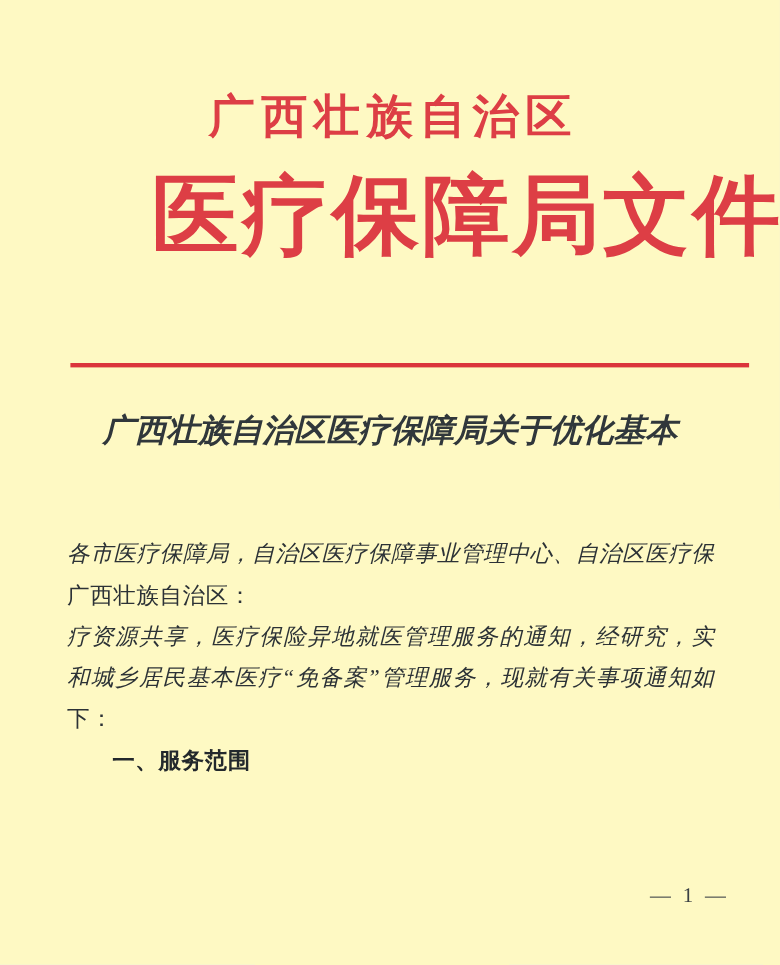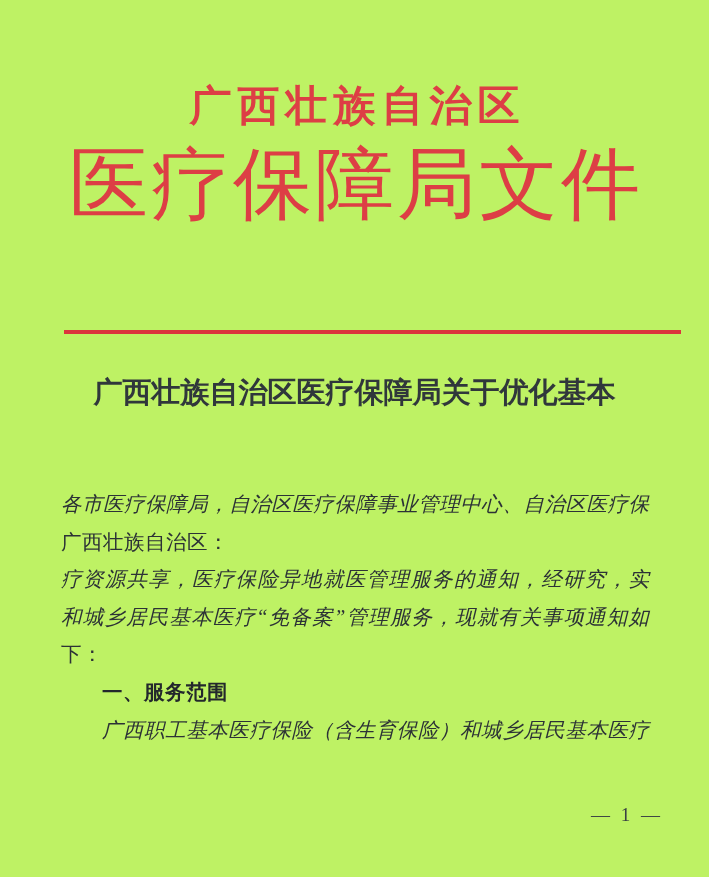--- a/index.html
+++ b/index.html
@@ -2,21 +2,21 @@
 <html><head>
 <meta charset="utf-8">
 <style>
   html, body { margin: 0; padding: 0; }
   body { background: #e8eaec; }
 
   .page {
     position: relative;
     width: 709px;
     height: 877px;
-    background: #bef264;
+    background: #fef9c3;
     font-family: "Liberation Serif", serif;
     color: #2c3236;
     overflow: hidden;
   }
 
   
   .org-line {
     position: absolute;
     top: 78px;
     left: 0;
@@ -24,26 +24,26 @@
     text-align: center;
     font-size: 42px;
     font-weight: 700;
     color: #dd3e45;
     letter-spacing: 6px;
   }
   .org-line span { display: inline-block; margin-right: -6px; }
 
   .doc-type-line {
     position: absolute;
-    top: 132px;
+    top: 144px;
     left: 0;
     width: 100%;
-    text-align: center;
+    text-align: right;
     font-size: 79px;
-    font-weight: 400;
+    font-weight: 700;
     color: #dd3e45;
     letter-spacing: 3px;
   }
   .doc-type-line span { display: inline-block; margin-right: -3px; }
 
   
   .doc-number {
     position: absolute;
     top: 287px;
     left: 0;
@@ -68,20 +68,21 @@
   .doc-title {
     position: absolute;
     top: 372px;
     left: 0;
     width: 100%;
     text-align: center;
     font-size: 29px;
     font-weight: 700;
     line-height: 40px;
     color: #30373b;
+    font-style: italic;
   }
 
   
   .body-text {
     position: absolute;
     top: 486px;
     left: 61px;
     width: 588px;
     font-size: 20.5px;
     color: #2c3236;
@@ -138,18 +139,17 @@
     <div>广西壮族自治区医疗保障局关于优化基本</div>
   </div>
 
   <div class="body-text">
       <div class="body-line justify">各市医疗保障局，自治区医疗保障事业管理中心、自治区医疗保</div>
       <div class="body-line">广西壮族自治区：</div>
       <div class="body-line justify">疗资源共享，医疗保险异地就医管理服务的通知，经研究，实</div>
       <div class="body-line justify">和城乡居民基本医疗“免备案”管理服务，现就有关事项通知如</div>
       <div class="body-line">下：</div>
       <div class="body-line indent heading">一、服务范围</div>
-      <div class="body-line indent justify">广西职工基本医疗保险（含生育保险）和城乡居民基本医疗</div>
     </div>
 
   <div class="page-number">— 1 —</div>
 
 </div>
 
 </body></html>

